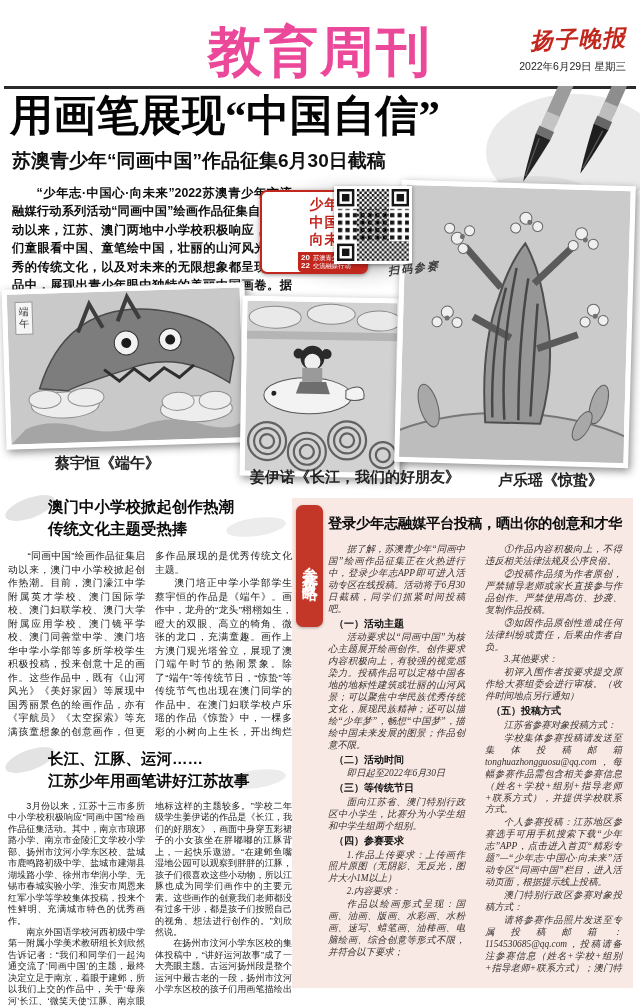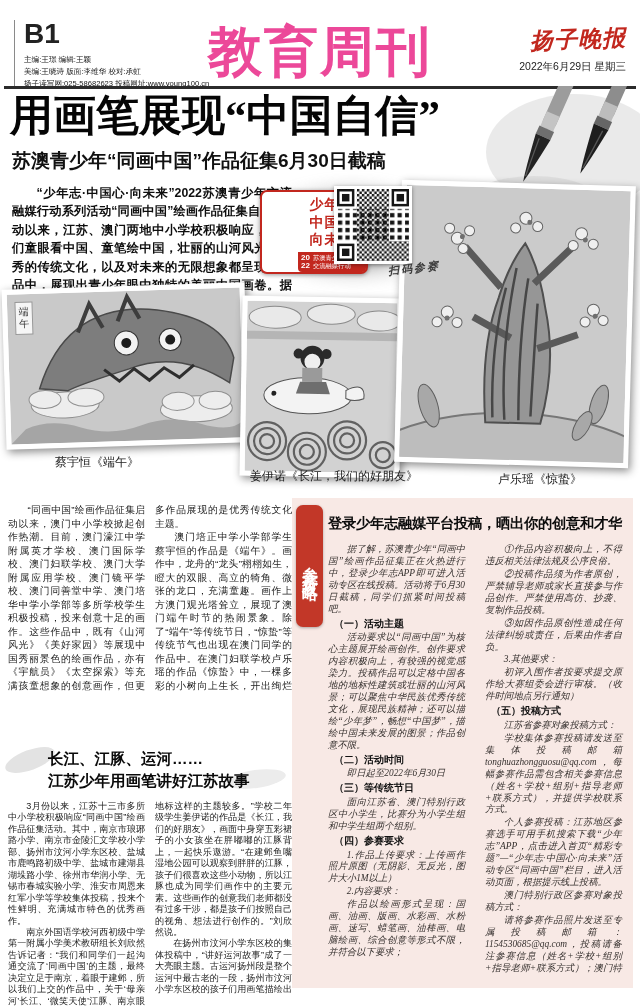--- a/index.html
+++ b/index.html
@@ -41,21 +41,21 @@
   .qr svg{display:block;width:100%;height:100%;}
   .qr-caption{position:absolute;left:388px;top:261px;z-index:3;transform:rotate(-6deg);
               font-family:"Liberation Serif",serif;font-style:italic;font-weight:bold;color:#3d3d3d;
               font-size:11px;letter-spacing:2px;}
   
   .card{position:absolute;background:#fff;padding:5px;box-shadow:2px 3px 8px rgba(0,0,0,.45);z-index:2;}
   .card svg{display:block;}
   .card1{left:4px;top:286px;transform:rotate(-1.8deg);}
   .card2{left:241px;top:297px;transform:rotate(1deg);}
   .card3{left:398px;top:183px;transform:rotate(1.6deg);}
-  .caption{position:absolute;font-family:"Liberation Serif",serif;font-weight:normal;font-size:12px;color:#222;z-index:2;}
+  .caption{position:absolute;font-family:"Liberation Serif",serif;font-weight:bold;font-size:15px;color:#222;z-index:2;}
   .cap1{left:55px;top:454px;}
   .cap2{left:250px;top:468px;}
   .cap3{left:498px;top:471px;}
   
   .article{position:absolute;left:8px;width:284px;}
   .art1{top:496px;}
   .art2{top:748px;}
   .art-titlewrap{position:relative;padding-left:40px;min-height:46px;}
   .blob{position:absolute;background:#e3e3e3;border-radius:50%;}
   .blob-a{left:-4px;top:2px;width:52px;height:20px;transform:rotate(-20deg);}
@@ -77,29 +77,20 @@
               color:#35302e;text-align:justify;}
   .gblk{margin:0 4px 1px;text-indent:2em;}
   .gblk.t-h{font-family:"Liberation Sans",sans-serif;font-style:normal;font-weight:bold;color:#111;
             text-indent:1em;font-size:10px;margin:2px 0;}
 </style>
 </head>
 <body>
 
 <div id="page">
 
-  <div class="edition">
-    <div class="edition-no">B1</div>
-    <div class="credits">
-
-    <div class="credit-line">主编:王璟  编辑:王颖</div>
-        <div class="credit-line">美编:王晓诗  版面:李维华  校对:承虹</div>
-        <div class="credit-line">扬子读写网:025-58682623 投稿网址:www.young100.cn</div>
-      </div>
-  </div>
   <div class="masthead">教育周刊</div>
   <div class="brand">扬子晚报</div>
   <div class="issue-date">2022年6月29日 星期三</div>
   <div class="header-rule"></div>
 
   <svg class="brushes" viewBox="0 0 190 152">
     <ellipse cx="120" cy="66" rx="88" ry="58" fill="#d8d8d8" opacity="0.55"></ellipse>
     <ellipse cx="80" cy="120" rx="70" ry="30" fill="#cfcfcf" opacity="0.45"></ellipse>
     <g transform="translate(118,-14) rotate(24)">
       <rect x="-7" y="0" width="14" height="62" rx="7" fill="#9c9c9c"></rect>
@@ -285,20 +276,28 @@
       <g fill="#a8a8a8" stroke="#5e5e5e">
         <ellipse cx="28" cy="220" rx="9" ry="22" transform="rotate(-18 28 220)"></ellipse>
         <ellipse cx="198" cy="214" rx="8" ry="20" transform="rotate(16 198 214)"></ellipse>
         <ellipse cx="182" cy="236" rx="7" ry="16" transform="rotate(28 182 236)"></ellipse>
       </g>
     </svg>
   </div>
   <div class="caption cap3">卢乐瑶《惊蛰》</div>
 
   <div class="article art1">
+    <div class="art-titlewrap">
+      <div class="blob blob-a"></div>
+      <div class="blob blob-b"></div>
+      <div class="art-title">
+        <div>澳门中小学校掀起创作热潮</div>
+        <div>传统文化主题受热捧</div>
+      </div>
+    </div>
     <div class="art-body">
 
     <p class="apara">“同画中国”绘画作品征集启动以来，澳门中小学校掀起创作热潮。目前，澳门濠江中学附属英才学校、澳门国际学校、澳门妇联学校、澳门大学附属应用学校、澳门镜平学校、澳门同善堂中学、澳门培华中学小学部等多所学校学生积极投稿，投来创意十足的画作。这些作品中，既有《山河风光》《美好家园》等展现中国秀丽景色的绘画作品，亦有《宇航员》《太空探索》等充满孩童想象的创意画作，但更多作品展现的是优秀传统文化主题。</p>
         <p class="apara">澳门培正中学小学部学生蔡宇恒的作品是《端午》。画作中，龙舟的“龙头”栩栩如生，瞪大的双眼、高立的犄角、微张的龙口，充满童趣。画作上方澳门观光塔耸立，展现了澳门端午时节的热闹景象。除了“端午”等传统节日，“惊蛰”等传统节气也出现在澳门同学的作品中。在澳门妇联学校卢乐瑶的作品《惊蛰》中，一棵多彩的小树向上生长，开出绚烂的花朵，呈现出一片生机盎然的景象。此外，“京剧脸谱”同样是澳门小朋友热爱的绘画主题之一，红脸的关公、黄脸的典韦，惟妙惟肖。</p>
       </div>
   </div>
 
   <div class="article art2">
     <div class="art-titlewrap">
       <div class="blob blob-a"></div>

